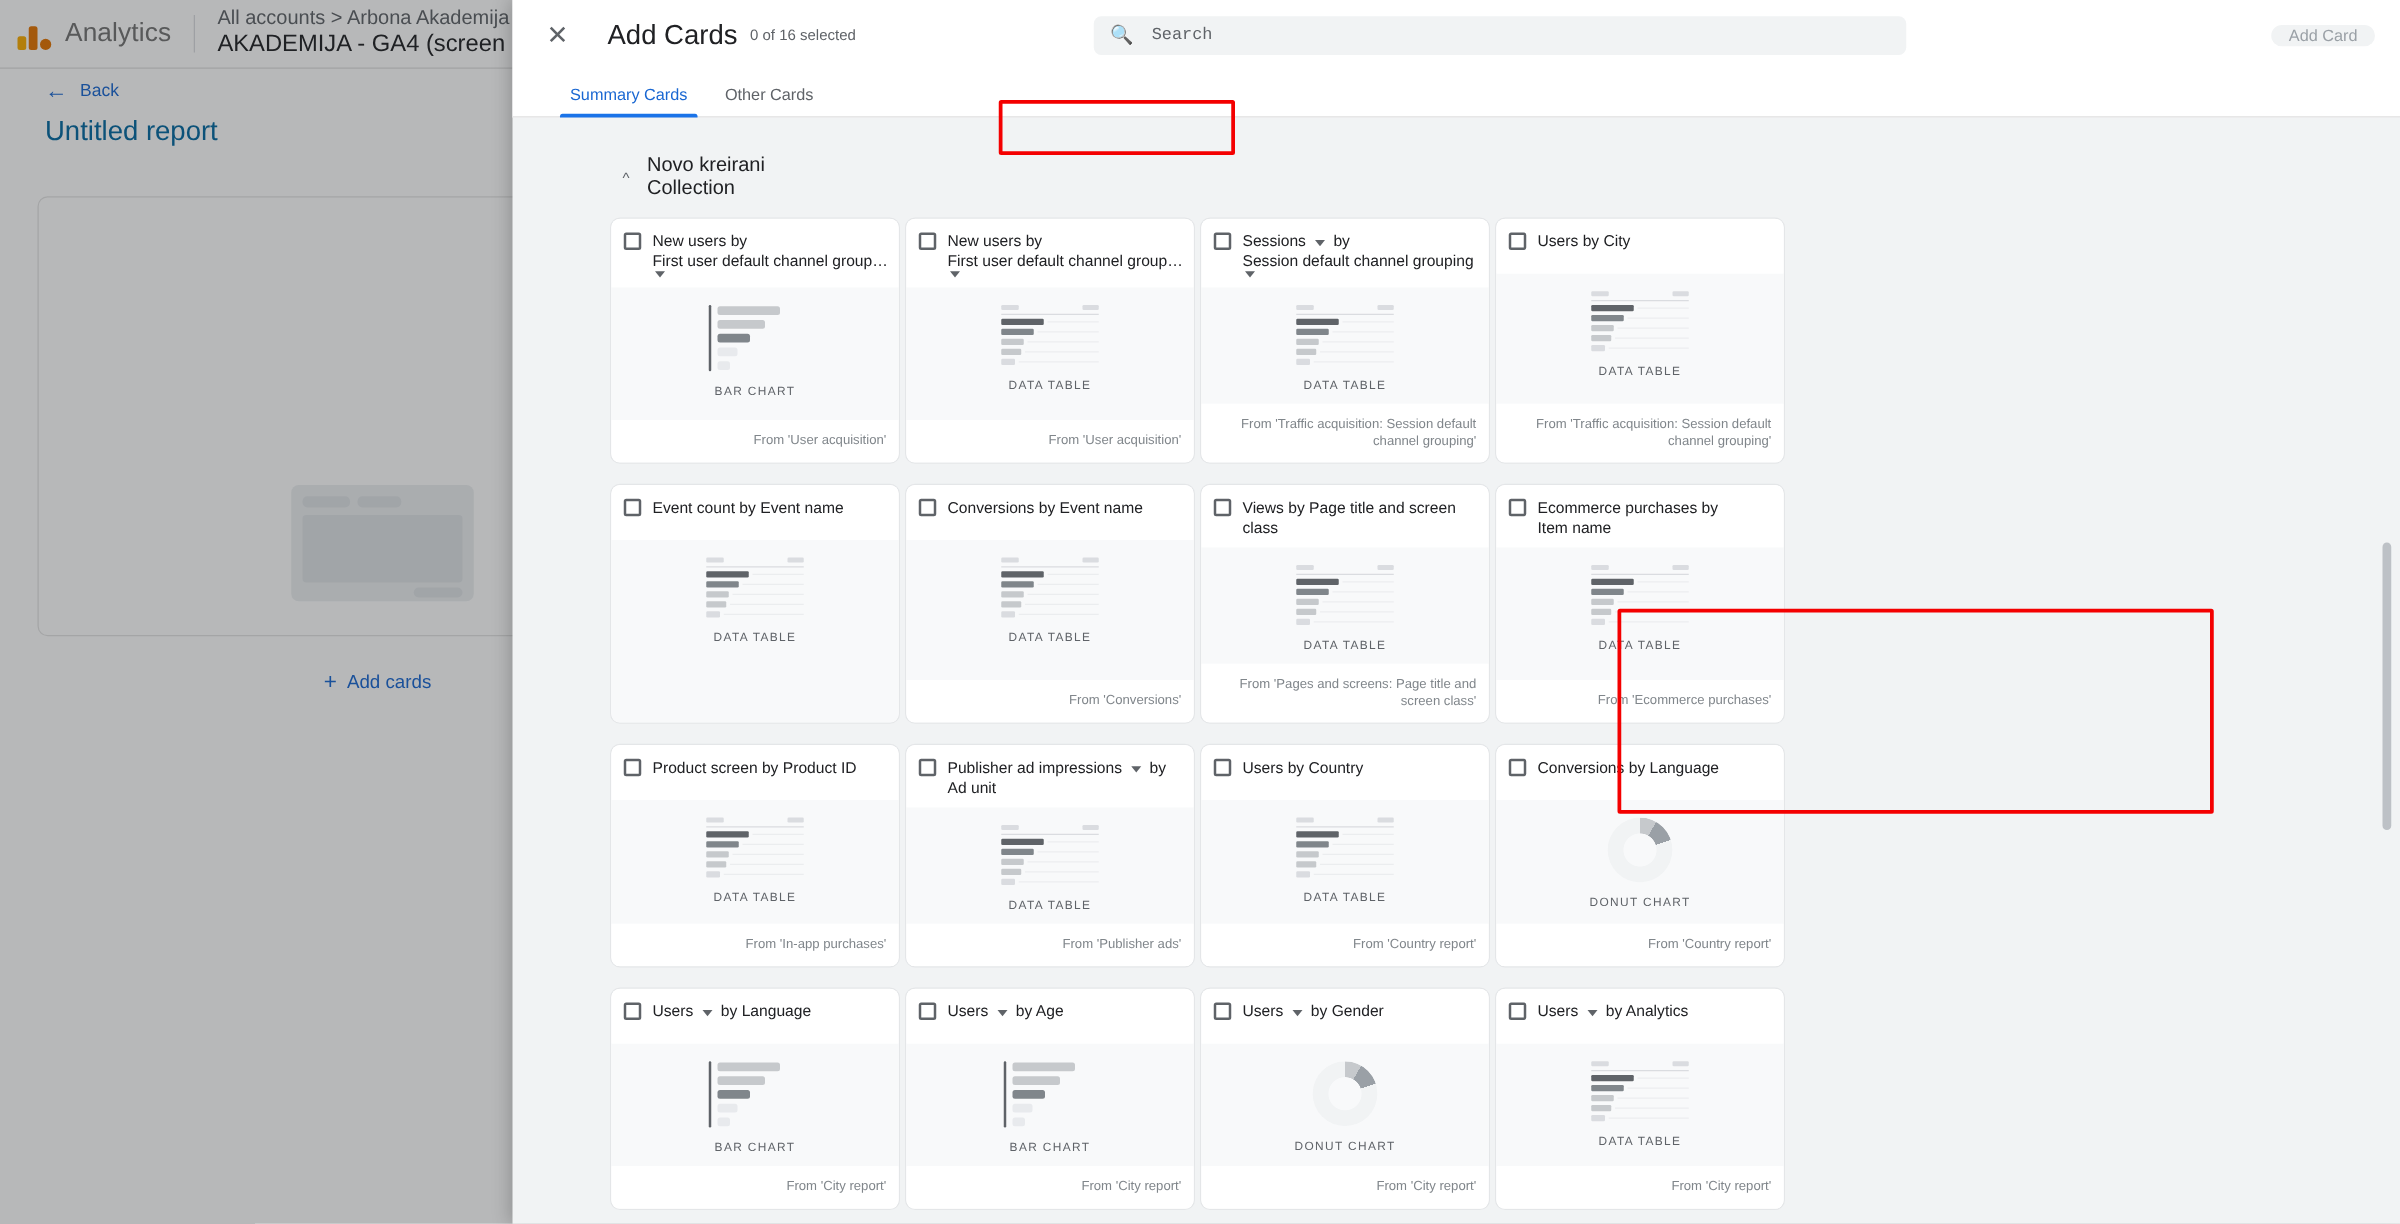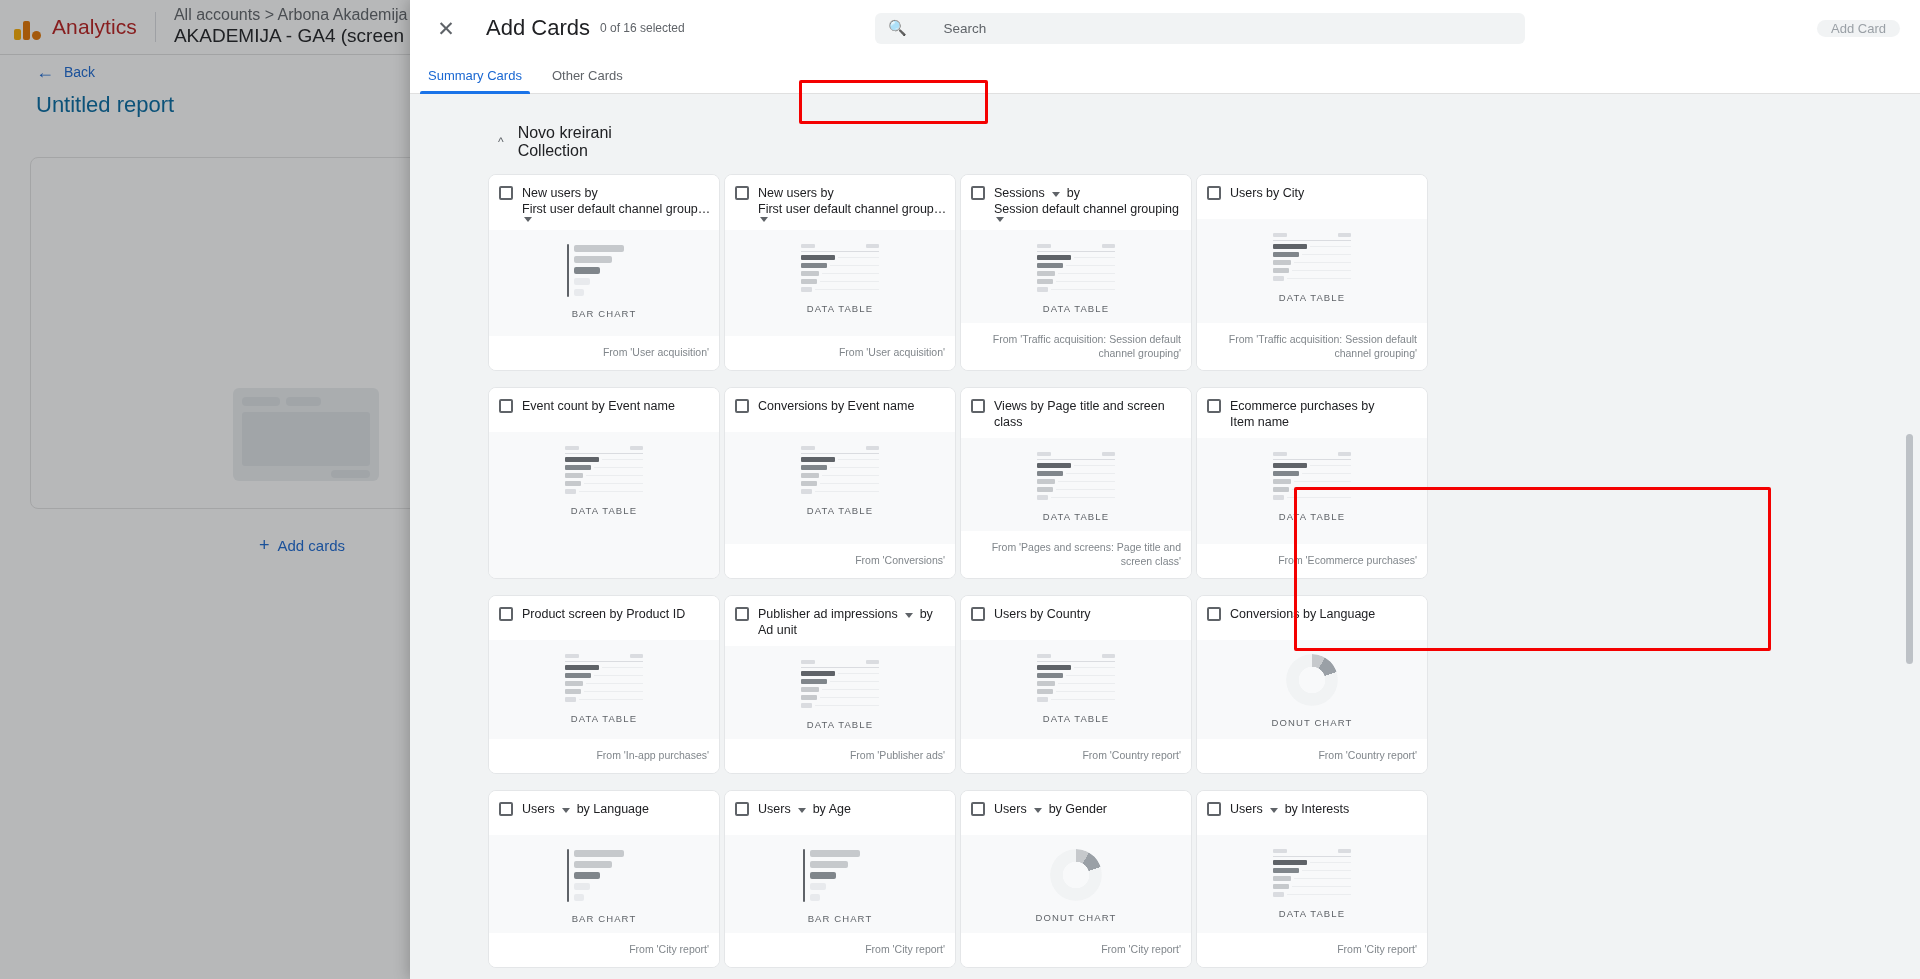--- a/index.html
+++ b/index.html
@@ -15,21 +15,21 @@
   .ga-topbar {
     position: absolute; left: 0; top: 0; width: 1920px; height: 55px;
     background: #fff; border-bottom: 1px solid #e0e0e0;
     display: flex; align-items: center; padding-left: 14px;
   }
   .ga-logo { display: flex; align-items: flex-end; gap: 2px; height: 26px; margin-right: 11px; }
   .ga-logo i { display: block; width: 7px; border-radius: 2px; }
   .ga-logo i.b1 { height: 11px; background: #f9ab00; }
   .ga-logo i.b2 { height: 19px; background: #e37400; }
   .ga-logo i.b3 { height: 9px; background: #e37400; border-radius: 50%; width: 9px; }
-  .ga-brand { font-size: 21px; color: #b91c1c; letter-spacing: .1px; }
+  .ga-brand { font-size: 21px; color: #737373; letter-spacing: .1px; }
   .ga-divider { width: 1px; height: 30px; background: #dadce0; margin: 0 18px; }
   .ga-acct-crumb { font-size: 16px; color: #5f6368; line-height: 16px; }
   .ga-acct-name { font-size: 19px; color: #202124; line-height: 24px; margin-top: 1px; }
 
   .ga-backrow {
     position: absolute; left: 0; top: 55px; width: 1920px; height: 34px;
     display: flex; align-items: center; padding-left: 36px; gap: 10px;
   }
   .ga-back-arrow { color: #1967d2; font-size: 18px; line-height: 1; }
   .ga-back-label { color: #1967d2; font-size: 14px; }
@@ -73,32 +73,31 @@
   .modal-count { font-size: 12px; color: #5f6368; margin-left: 10px; padding-bottom: 1px; }
   .search-wrap {
     margin-left: 190px; width: 650px; height: 31px;
     background: #f1f3f4; border-radius: 6px;
     display: flex; align-items: center; padding: 0 14px; gap: 14px;
   }
   .search-icon { color: #5f6368; font-size: 15px; }
   .search-input {
     border: 0; background: transparent; outline: none;
     font-size: 13.5px; color: #202124; width: 100%;
-    font-family: Liberation Sans, sans-serif;
-    margin-left: 22px;
+    font-family: Liberation Mono, monospace;
   }
   .search-input::placeholder { color: #5f6368; }
   .add-card-btn {
     margin-left: auto; font-size: 13px; color: #9aa0a6;
     padding: 1px 14px; border-radius: 12px; background: #f1f3f4;
   }
 
   .tabs {
     height: 38px; background: #fff; display: flex; align-items: stretch;
-    padding-left: 16px; gap: 26px; flex: none; position: relative;
+    padding-left: 44px; gap: 26px; flex: none; position: relative;
   }
   .tabs::after { content:""; position:absolute; left:0; right:0; bottom:0; height:1px; background:#e0e0e0; }
   .tab {
     display: flex; align-items: center; font-size: 13px; color: #5f6368;
     padding: 0 2px; position: relative; cursor: pointer;
   }
   .tab.active { color: #1967d2; }
   .tab.active::after {
     content: ""; position: absolute; left: -6px; right: -6px; bottom: 0;
     height: 3px; background: #1a73e8; border-radius: 2px 2px 0 0; z-index: 1;
@@ -742,21 +741,21 @@
        <div class="thumb-label">DONUT CHART</div>
      </div>
      <div class="card-foot">From 'City report'</div>
         </div>
         <div class="card">
           <div class="card-head">
        <span class="cbox"></span>
        <span class="card-title">
               <span>Users</span>
               <span class="dd-caret"></span>
-              <span>by Interests</span>
+              <span>by Analytics</span>
             </span>
      </div>
      <div class="card-thumb">
        <div class="tb-table">
       <div class="hdr">
                 <i style="width:14px"></i>
                 <i style="width:13px"></i>
               </div>
       <div class="rule"></div>
               <div class="row">

